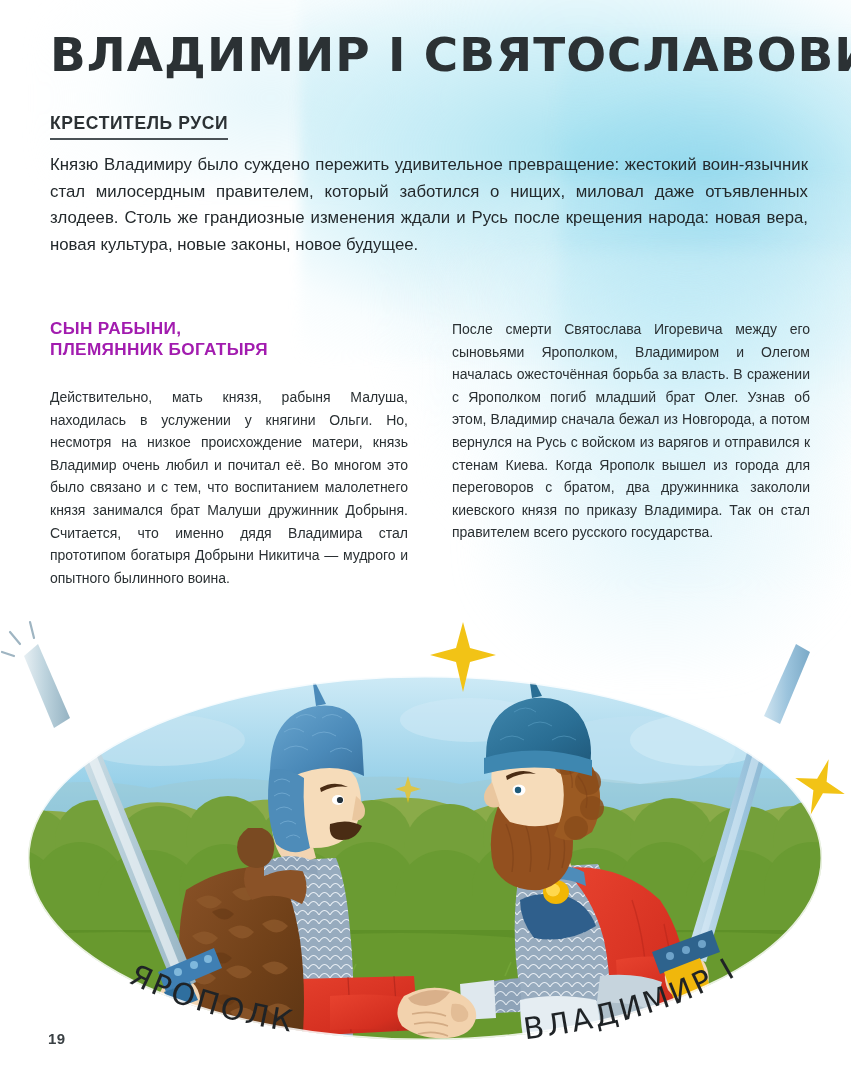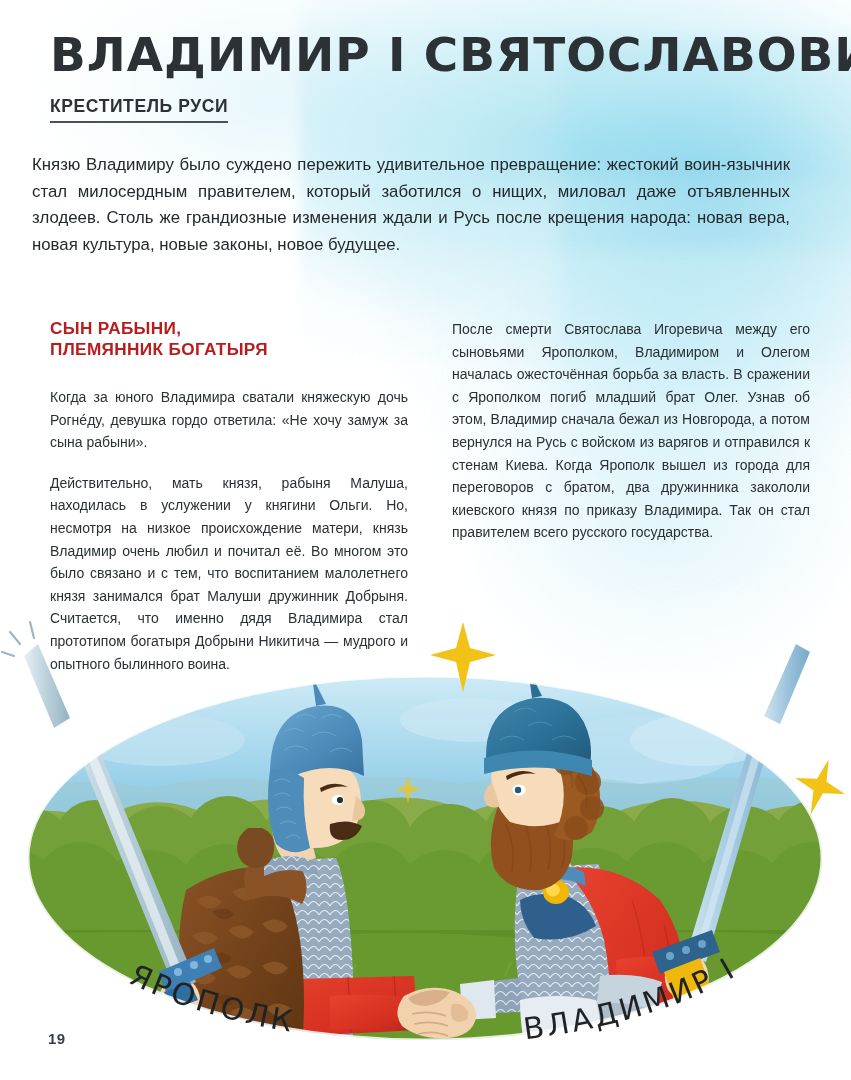--- a/index.html
+++ b/index.html
@@ -73,21 +73,21 @@
     font-size: 46px;
     letter-spacing: 1.0px;
     color: #2b3134;
     line-height: 1.0;
     margin: 0;
     white-space: nowrap;
     transform: scaleX(1.02);
     transform-origin: left center;
   }
   .sub-title-wrap {
-    margin-top: 18px;
+    margin-top: 35px;
     display: inline-block;
   }
   .sub-title {
     font-family: "Liberation Sans", sans-serif;
     font-weight: 700;
     font-size: 17.5px;
     letter-spacing: 0.6px;
     color: #2b3134;
     margin: 0;
     padding-bottom: 4px;
@@ -95,21 +95,21 @@
   }
   .sub-rule {
     height: 2px;
     background: #4a5256;
     width: 100%;
   }
 
   
   .intro {
     position: absolute;
-    left: 32px;
+    left: 50px;
     top: 152px;
     width: 758px;
     font-family: "Liberation Sans", sans-serif;
     font-size: 16.8px;
     line-height: 26.6px;
     color: #23292c;
     text-align: justify;
     text-justify: inter-word;
     margin: 0;
   }
@@ -124,21 +124,21 @@
     gap: 44px;
   }
   .col {
     width: 358px;
   }
   .col-heading {
     font-family: "Liberation Sans", sans-serif;
     font-weight: 700;
     font-size: 17.2px;
     letter-spacing: 0.35px;
-    color: #b91c1c;
+    color: #a21caf;
     line-height: 21px;
     margin: 0 0 26px 0;
     white-space: pre-line;
   }
   .col p {
     font-family: Liberation Sans, sans-serif;
     font-size: 14px;
     line-height: 22.6px;
     color: #2a3033;
     text-align: justify;
@@ -190,21 +190,20 @@
     </div>
   </div>
 
   <p class="intro">Князю Владимиру было суждено пережить удивительное превращение: жестокий воин-язычник стал милосердным правителем, который заботился о нищих, миловал даже отъявленных злодеев. Столь же грандиозные изменения ждали и Русь после крещения народа: новая вера, новая культура, новые законы, новое будущее.</p>
 
   <div class="columns">
 
     <div class="col">
       <h3 class="col-heading">СЫН РАБЫНИ,
 ПЛЕМЯННИК БОГАТЫРЯ</h3>
-      <p>Когда за юного Владимира сватали княжескую дочь Рогнéду, девушка гордо ответила: «Не хочу замуж за сына рабыни».</p>
       <p>Действительно, мать князя, рабыня Малуша, находилась в услужении у княгини Ольги. Но, несмотря на низкое происхождение матери, князь Владимир очень любил и почитал её. Во многом это было связано и с тем, что воспитанием малолетнего князя занимался брат Малуши дружинник Добрыня. Считается, что именно дядя Владимира стал прототипом богатыря Добрыни Никитича — мудрого и опытного былинного воина.</p>
     </div>
 
     <div class="col">
       <p>После смерти Святослава Игоревича между его сыновьями Ярополком, Владимиром и Олегом началась ожесточённая борьба за власть. В сражении с Ярополком погиб младший брат Олег. Узнав об этом, Владимир сначала бежал из Новгорода, а потом вернулся на Русь с войском из варягов и отправился к стенам Киева. Когда Ярополк вышел из города для переговоров с братом, два дружинника закололи киевского князя по приказу Владимира. Так он стал правителем всего русского государства.</p>
     </div>
 
   </div>
 
   <div class="illus">

